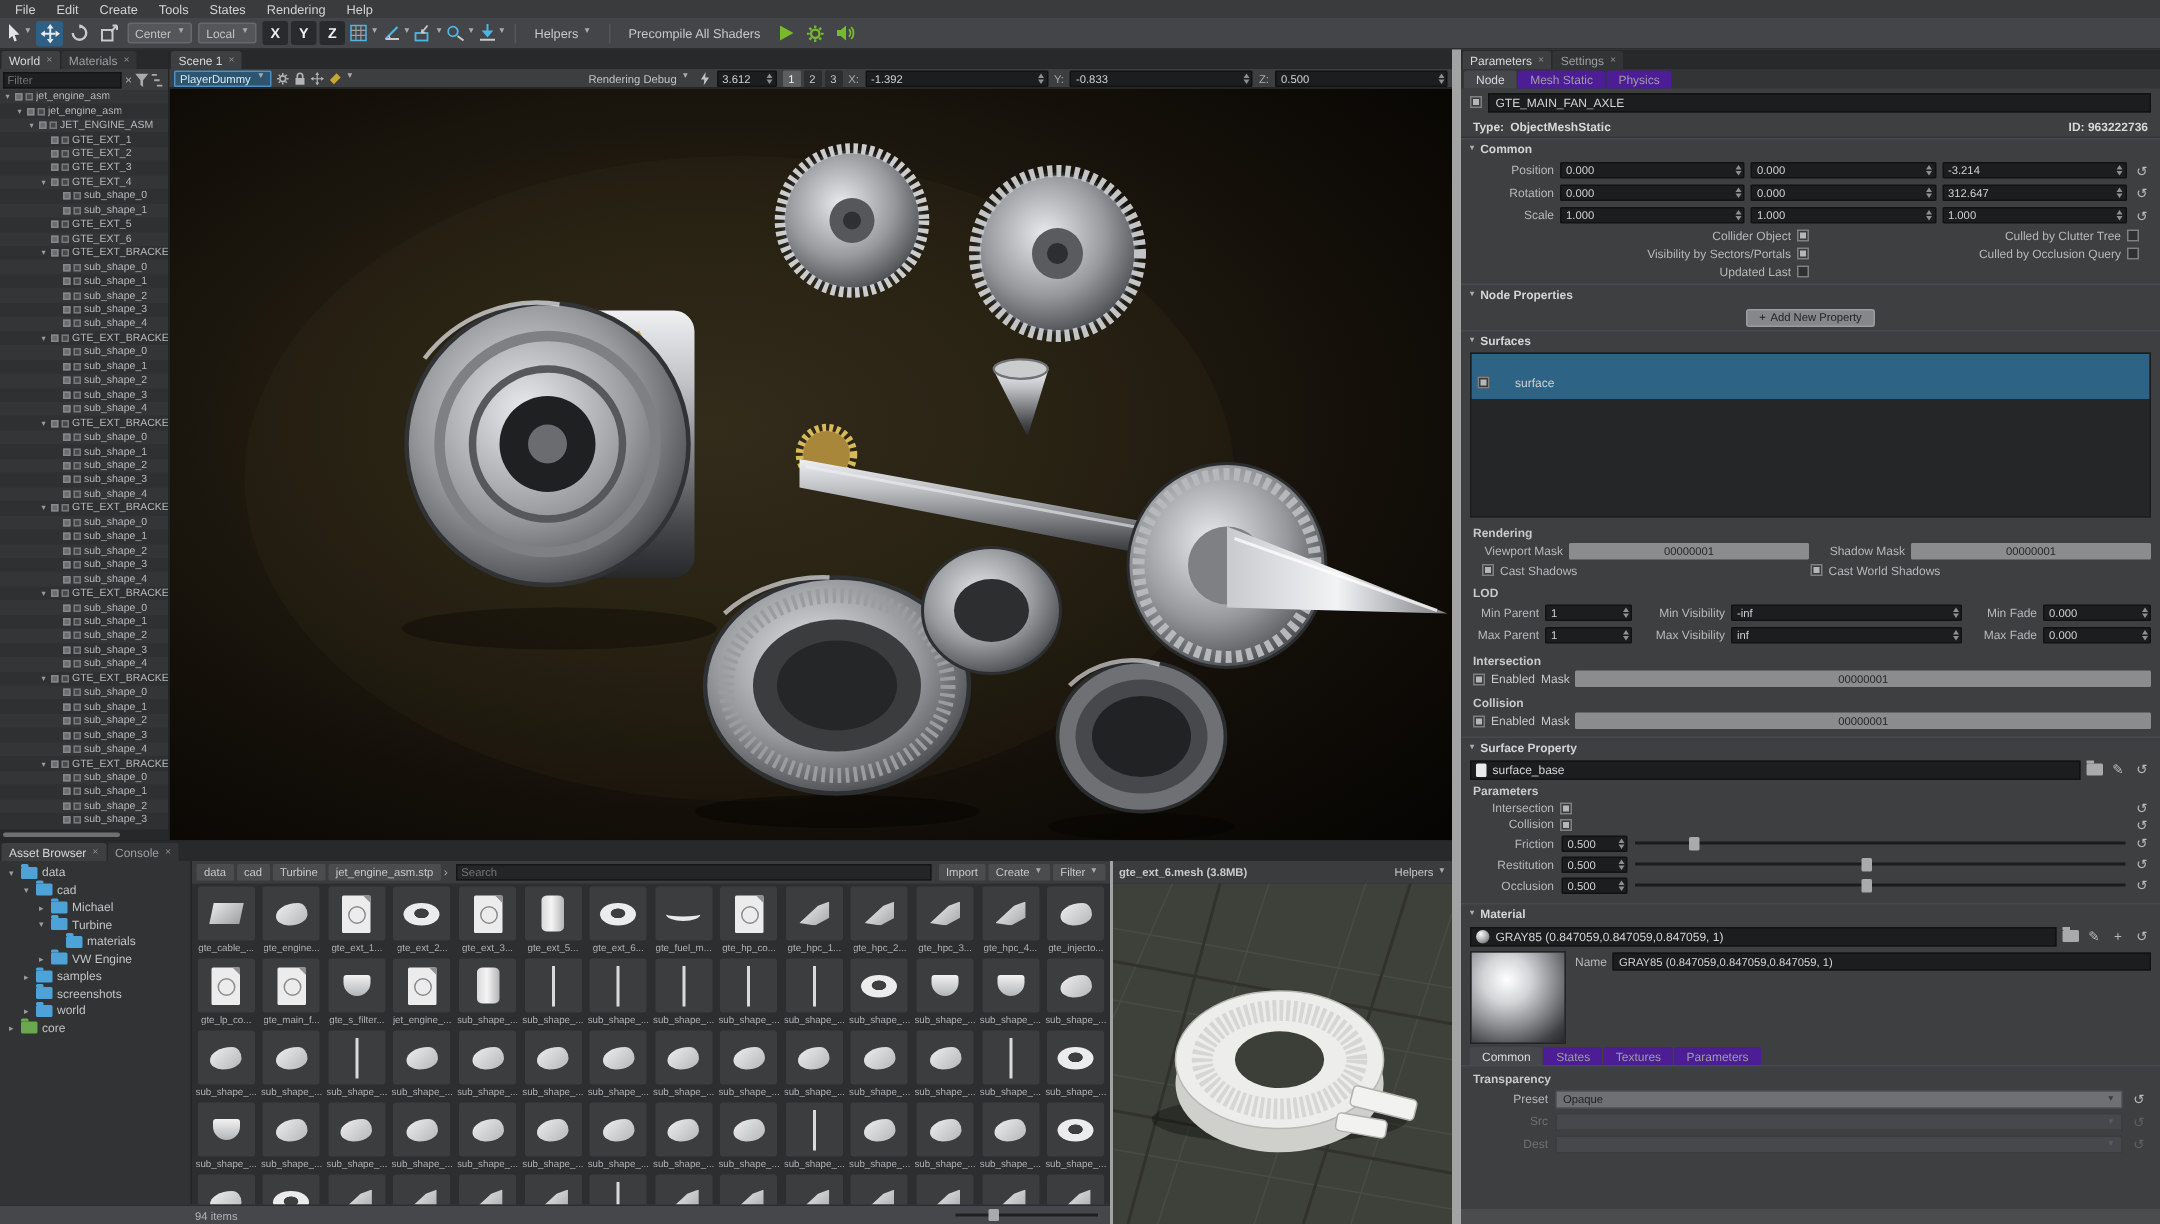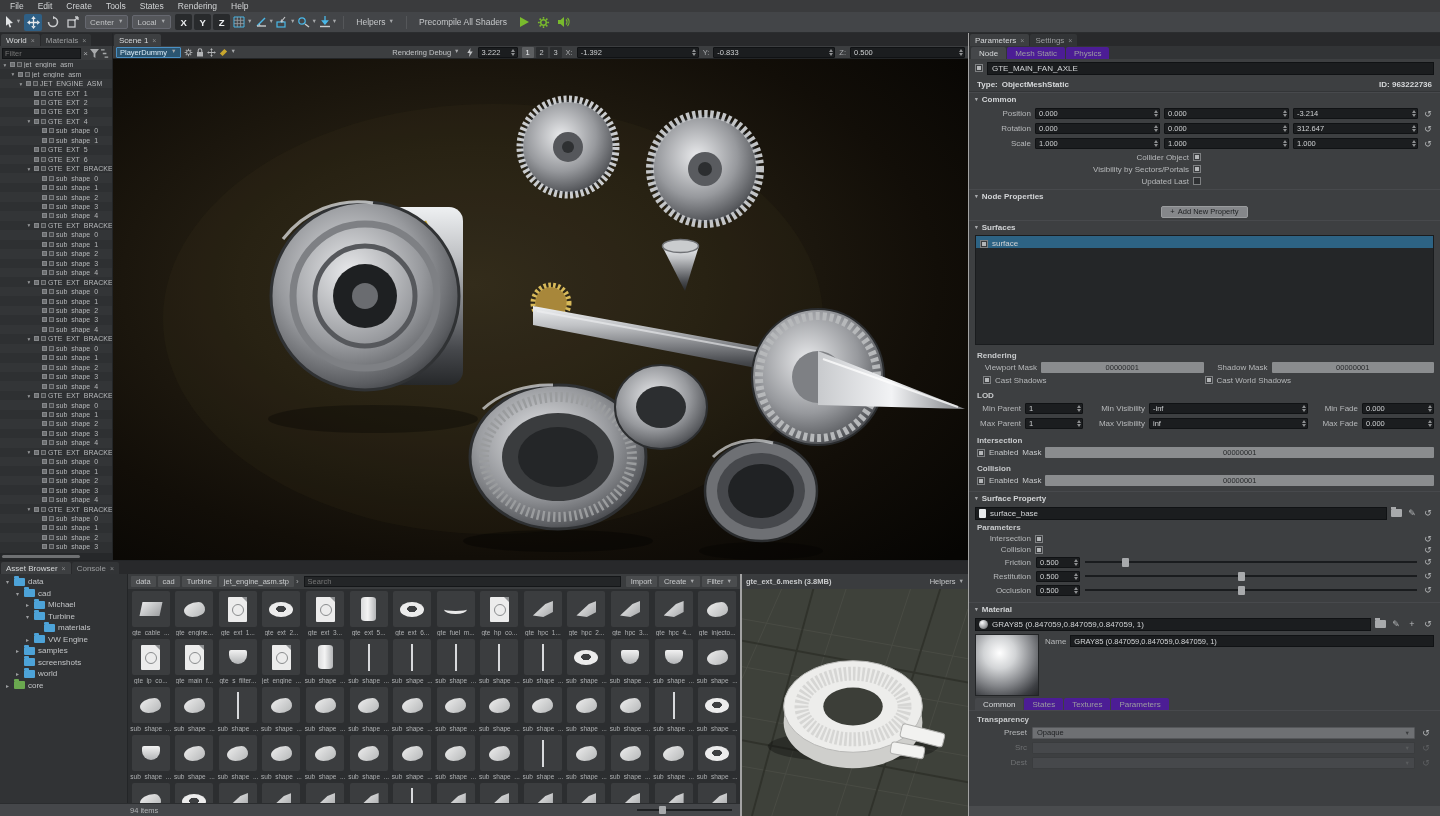--- a/index.html
+++ b/index.html
@@ -82,21 +82,21 @@
 .sizeslider{margin-left:auto;margin-right:8px;width:95px;height:2px;background:#1e2022;position:relative}
 .sizeslider i{position:absolute;top:-3px;left:22px;width:7px;height:8px;background:#a8aaac;border-radius:1px}
 
 .preview{width:228px;flex:none;display:flex;flex-direction:column;border-left:2px solid #a3a3a3}
 .previewbar{height:15px;background:#3a3c3e;display:flex;align-items:center;padding:0 4px;font-size:7.5px;color:#c8cacc;flex:none}
 .previewbar .ttl{font-weight:bold}
 .previewbar .hlp{margin-left:auto;display:flex;gap:3px;align-items:center}
 .previewcanvas{flex:1;position:relative;min-height:0}
 .previewcanvas svg{position:absolute;inset:0;width:100%;height:100%}
 
-.rightpanel{width:472px;flex:none;background:#3d3f41;border-left:1px solid #a3a3a3;display:flex;flex-direction:column;overflow:hidden;font-size:8px}
+.rightpanel{width:472px;flex:none;background:#3d3f41;border-left:6px solid #a3a3a3;display:flex;flex-direction:column;overflow:hidden;font-size:8px}
 .subtabs{height:13px;background:#323436;display:flex;align-items:flex-end;gap:1px;padding-left:2px;flex:none}
 .stab{height:12px;padding:0 8px;display:flex;align-items:center;font-size:8px;color:#9c9ea0;background:#4c1d95;border-radius:2px 2px 0 0}
 .stab.active{background:#45474a;color:#d8dadc}
 .namerow{height:18px;display:flex;align-items:center;gap:4px;padding:0 6px;flex:none}
 .namerow input{flex:1;height:13px;background:#1b1d1f;border:1px solid #101214;color:#d2d4d6;font-size:8px;font-family:"Liberation Sans",sans-serif;padding:0 4px}
 .typerow{height:15px;display:flex;align-items:center;padding:0 8px;gap:4px;font-weight:bold;color:#d6d8da;border-bottom:1px solid #333537;flex:none}
 .typerow .idr{margin-left:auto}
 .sechdr{height:14px;display:flex;align-items:center;gap:4px;padding:0 6px;font-weight:bold;color:#d2d4d6;border-top:1px solid #47494c;flex:none}
 .subhdr{height:12px;display:flex;align-items:center;padding:0 8px;font-weight:bold;color:#c8cacc;flex:none}
 .prow{display:flex;align-items:center;gap:4px;padding:0 6px;height:15px;flex:none}
@@ -105,21 +105,21 @@
 .chk{width:8px;height:8px;border:1px solid #7e8082;background:#2e3032;flex:none;position:relative}
 .chk.on{background:#3a3c3e}
 .chk.on::after{content:"";position:absolute;inset:1px;background:#b4b6b8}
 .checkcols{display:flex;padding:1px 6px 3px 20px;flex:none}
 .ccol{display:flex;flex-direction:column;gap:2px}
 .ccol.l{width:212px}.ccol.r{width:220px}
 .crow{height:10px;display:flex;align-items:center;justify-content:flex-end;gap:4px;color:#b6b8ba}
 .addrow{height:17px;display:flex;align-items:center;justify-content:center;flex:none}
 .addbtn{height:12px;background:#85878a;color:#1e2022;font-size:7.5px;display:flex;align-items:center;gap:3px;padding:0 8px;border-radius:2px;border:1px solid #9a9c9e}
 .surfbox{height:110px;background:#242628;border:1px solid #1a1c1e;margin:1px 6px 4px 6px;flex:none;overflow:hidden}
-.surfrow{height:12px;display:flex;align-items:flex-end;gap:4px;padding:0 4px;color:#d0d2d4}
+.surfrow{height:12px;display:flex;align-items:flex-start;gap:17px;padding:15px 4px;color:#d0d2d4}
 .surfrow.sel{background:#2d6384}
 .maskbtn{flex:1;height:11px;background:#8a8c8e;color:#26282a;font-size:7.5px;display:flex;align-items:center;justify-content:center;border-radius:1px}
 .castrow{display:flex;padding:0 8px;height:12px;align-items:center;flex:none}
 .castrow .cg{display:flex;align-items:center;gap:4px;width:50%;color:#b6b8ba}
 .lodrow{display:flex;align-items:center;gap:4px;padding:0 6px;height:15px;flex:none}
 .lodlab{color:#b6b8ba;flex:none;text-align:right}
 .sprow{display:flex;align-items:center;gap:4px;padding:0 6px;height:16px;flex:none}
 .fileinput{flex:1;height:13px;background:#1b1d1f;border:1px solid #101214;display:flex;align-items:center;gap:4px;padding:0 3px;color:#d2d4d6;overflow:hidden;white-space:nowrap}
 .pageic{width:7px;height:9px;background:#e8eaec;border-radius:1px;flex:none}
 .sphereic{width:9px;height:9px;border-radius:50%;flex:none;background:radial-gradient(circle at 35% 30%,#fafbfc,#9a9c9e 60%,#44464a)}
@@ -676,21 +676,21 @@
               <div class="vpdrop">
                 <span>Rendering Debug</span>
                 <span class="chev">▼</span>
               </div>
               <span class="icon-svg vpico">
                   <svg width="8" height="9" viewBox="0 0 8 10">
                     <path d="M4.5 0 L1 5.5 h2.5 L3 10 L7 4 H4.2 Z" fill="#c0c2c4"></path>
                   </svg>
                 </span>
               <div class="spin" style="width:40px">
-                <span class="spinval">3.222</span>
+                <span class="spinval">3.612</span>
                 <span class="spinar">
                     <i class="up"></i>
                     <i class="dn"></i>
                   </span>
               </div>
               <span id="vp-nums" style="display:flex;gap:2px">
                   <div class="vnum active">1</div>
                   <div class="vnum">2</div>
                   <div class="vnum">3</div>
                 </span>
@@ -1477,20 +1477,30 @@
             </div>
             <div class="crow">
               <span>Visibility by Sectors/Portals</span>
               <span class="chk on"></span>
             </div>
             <div class="crow">
               <span>Updated Last</span>
               <span class="chk"></span>
             </div>
           </div>
+        <div class="ccol r" id="checks-right">
+            <div class="crow">
+              <span>Culled by Clutter Tree</span>
+              <span class="chk"></span>
+            </div>
+            <div class="crow">
+              <span>Culled by Occlusion Query</span>
+              <span class="chk"></span>
+            </div>
+          </div>
       </div>
 
       <div class="sechdr">
         <span class="chev">▾</span>
         <span>Node Properties</span>
       </div>
       <div class="addrow">
         <div class="addbtn">
           <span>+</span>
           <span>Add New Property</span>

